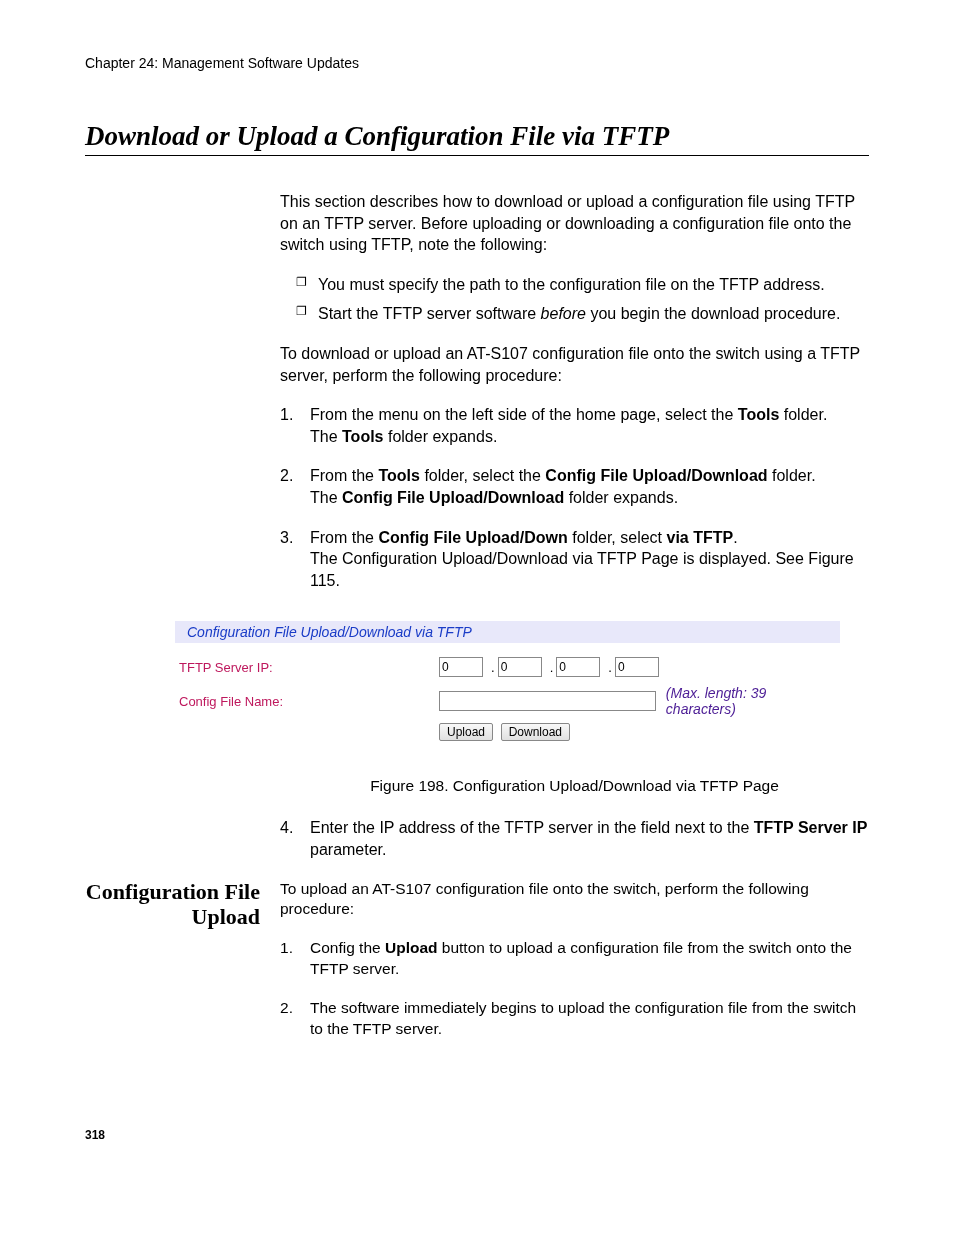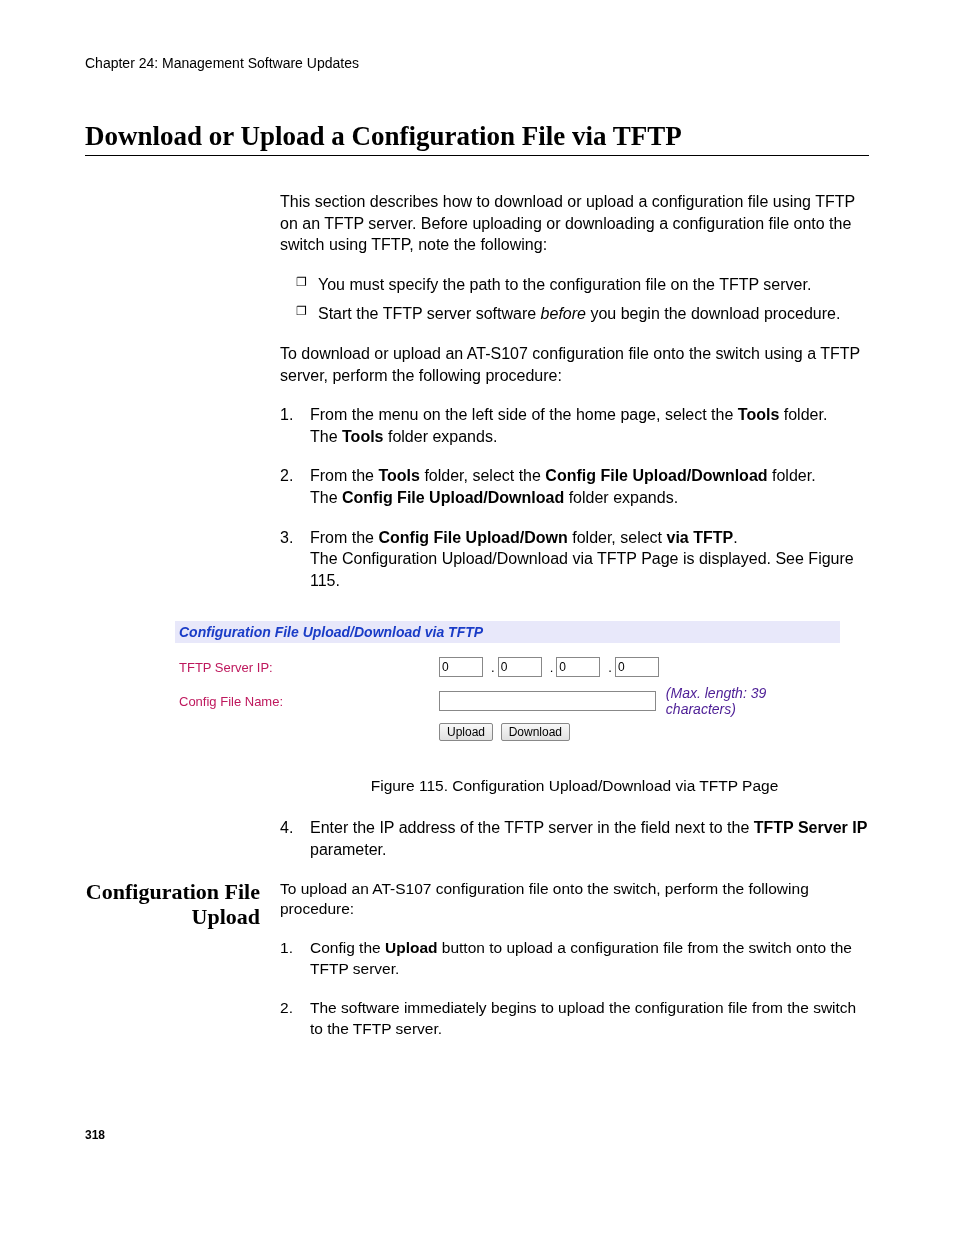--- a/index.html
+++ b/index.html
@@ -17,20 +17,21 @@
       color: #000;
       margin-bottom: 50px;
     }
     .main-title {
       font-family: "Times New Roman", Times, serif;
       font-size: 27px;
       font-weight: bold;
       border-bottom: 1px solid #000;
       padding-bottom: 3px;
       margin-bottom: 35px;
+      font-style: italic;
     }
     .content-block {
       margin-left: 195px;
       font-size: 16px;
       line-height: 1.35;
     }
     .intro-para {
       margin-bottom: 18px;
     }
     .bullet-list {
@@ -70,24 +71,24 @@
     }
     .italic { font-style: italic; }
     .bold { font-weight: bold; }
     .figure-box {
       margin: 30px 0 15px 90px;
       width: 665px;
     }
     .figure-header {
       background: #e8e8fa;
       color: #1a3cc7;
-      font-weight: bold;
+      font-weight: normal;
       font-style: italic;
       font-size: 14px;
-      padding: 3px 4px;
+      padding: 3px 12px;
     }
     .figure-body {
       padding: 12px 4px 8px 4px;
       font-size: 13px;
     }
     .form-row {
       display: flex;
       align-items: center;
       margin-bottom: 6px;
       min-height: 24px;
@@ -170,21 +171,21 @@
 
 <div class="page">
   <div class="chapter-header">Chapter 24: Management Software Updates</div>
 
   <div class="main-title">Download or Upload a Configuration File via TFTP</div>
 
   <div class="content-block">
     <div class="intro-para">This section describes how to download or upload a configuration file using TFTP on an TFTP server. Before uploading or downloading a configuration file onto the switch using TFTP, note the following:</div>
 
     <ul class="bullet-list">
-      <li>You must specify the path to the configuration file on the TFTP server.</li>
+      <li>You must specify the path to the configuration file on the TFTP address.</li>
       <li>
         <span>Start the TFTP server software </span><span class="italic">before</span><span> you begin the download procedure.</span>
       </li>
     </ul>
 
     <div class="intro-para">To download or upload an AT-S107 configuration file onto the switch using a TFTP server, perform the following procedure:</div>
 
     <ol class="numbered-list">
       <li>
         <span>From the menu on the left side of the home page, select the </span><span class="bold">Tools</span><span> folder.</span><br>
@@ -219,21 +220,21 @@
         <input class="name-input" style="">
         <span class="hint">(Max. length: 39 characters)</span>
       </div>
       <div class="btn-row">
         <button class="btn">Upload</button>
         <button class="btn">Download</button>
       </div>
     </div>
   </div>
 
-  <div class="figure-caption">Figure 115. Configuration Upload/Download via TFTP Page</div>
+  <div class="figure-caption">Figure 198. Configuration Upload/Download via TFTP Page</div>
 
   <div class="content-block">
     <ol class="numbered-list" style="counter-reset: step 3;">
       <li>
         <span>Enter the IP address of the TFTP server in the field next to the </span><span class="bold">TFTP Server IP</span><span> parameter.</span>
       </li>
     </ol>
   </div>
 
   <div class="side-heading-row">

